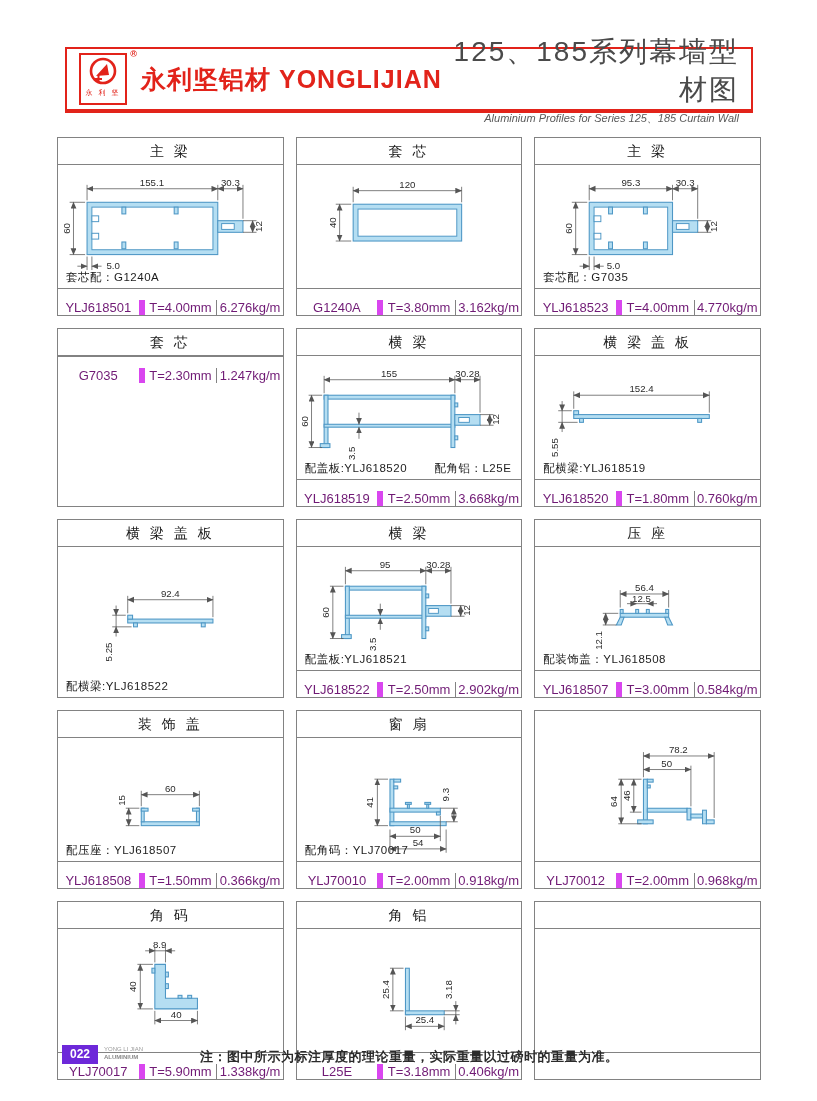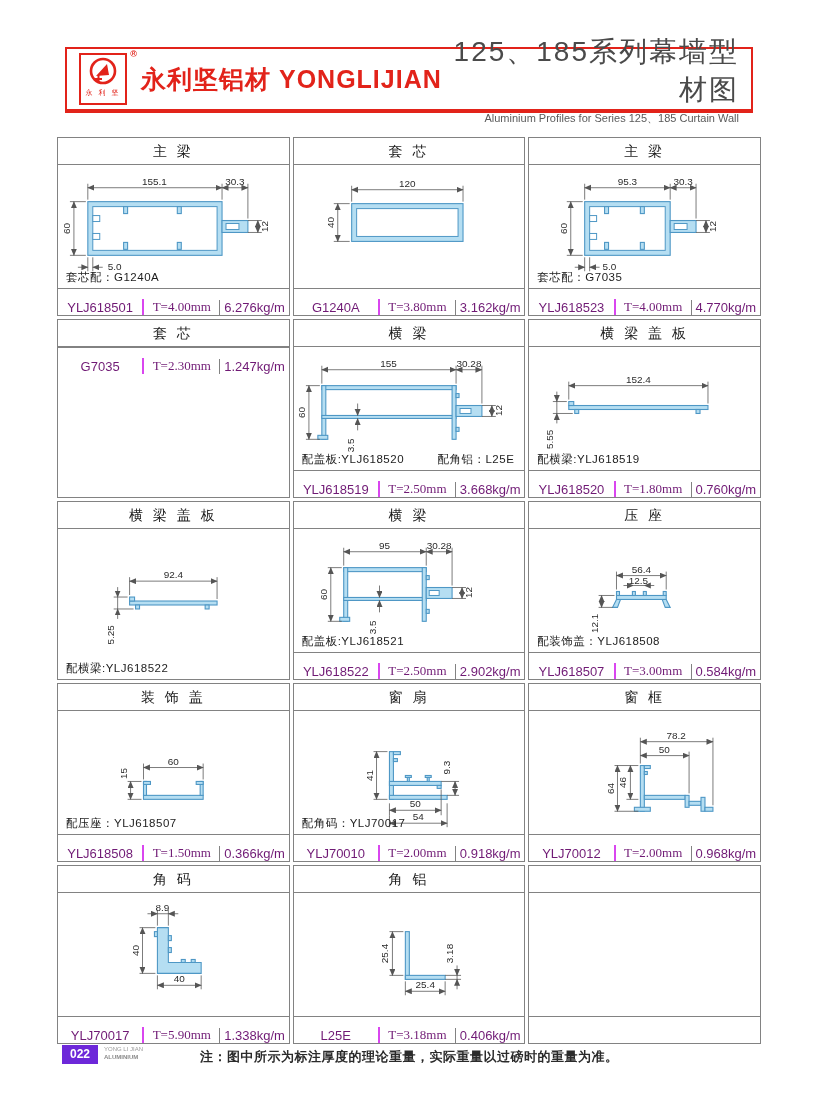--- a/index.html
+++ b/index.html
@@ -9,34 +9,34 @@
   .hbox{position:absolute;left:65px;top:47px;width:684px;height:60px;
         border:2px solid #e2231a;border-bottom:4px solid #e2231a;
         display:flex;align-items:center;background:#fff;}
   .logo{width:48px;height:48px;border:2px solid #e2231a;margin-left:12px;position:relative;
         display:flex;flex-direction:column;align-items:center;justify-content:flex-start;}
   .logo .reg{position:absolute;top:-6px;right:-12px;color:#e2231a;font-size:9px;font-weight:bold;}
   .logoch{font-size:7px;color:#e2231a;letter-spacing:2px;white-space:nowrap;margin-top:-1px;}
   .brand{margin-left:14px;font-size:25px;font-weight:bold;color:#e2231a;white-space:nowrap;letter-spacing:1px;}
   .hright{margin-left:auto;text-align:right;padding-right:12px;}
   .htcn{font-size:28px;color:#4a4a4a;letter-spacing:2px;}
-  .hten{font-size:11px;color:#5a5a5a;margin-top:2px;}
+  .hten{font-size:11px;color:#5a5a5a;margin-top:2px;font-style:italic;}
   
   .tbl{position:absolute;left:57px;top:137px;width:704px;
-       display:grid;grid-template-columns:repeat(3,1fr);gap:3px;}
+       display:grid;grid-template-columns:repeat(3,1fr);gap:12px;}
   .pcell{border:1px solid #828282;height:177px;display:flex;flex-direction:column;background:#fff;}
   .ptitle{height:26px;line-height:26px;border-bottom:1px solid #828282;text-align:center;
           font-size:14px;letter-spacing:3px;color:#1c1c1c;}
   .pbody{flex:1;position:relative;}
   .pbody svg{position:absolute;left:0;top:0;width:100%;height:100%;}
   .pnote{position:absolute;left:8px;bottom:3px;font-size:11.5px;color:#1c1c1c;letter-spacing:.5px;}
   .pnote2{left:auto;right:10px;}
   .pdata{height:26px;border-top:1px solid #828282;display:flex;font-size:13px;color:#701a75;align-items:flex-end;}
   .pd{display:flex;align-items:center;justify-content:center;}
-  .pd.m{width:37%;}.pd.t{width:33%;border-left:2px solid #d946ef;font-family:Liberation Serif, serif;}
+  .pd.m{width:37%;}.pd.t{width:33%;border-left:6px solid #d946ef;}
   .pd.w{width:30%;border-left:1px solid #828282;}
   
   .pf{fill:#b5def2;stroke:#4e97c5;stroke-width:1.1;}
   .in{fill:#fff;stroke:#4e97c5;stroke-width:1;}
   .dl{stroke:#5a5a5a;stroke-width:.8;fill:none;}
   .dla{stroke:#5a5a5a;stroke-width:.8;fill:none;marker-start:url(#arw);marker-end:url(#arw);}
   .dls{stroke:#5a5a5a;stroke-width:.8;fill:none;marker-end:url(#arw);}
   .dt{font-size:10px;fill:#2b2b2b;font-family:"Liberation Sans",sans-serif;}
   
   .badge{position:absolute;left:62px;top:1045px;background:#6d28d9;color:#fff;
@@ -436,21 +436,20 @@
         <div class="pnote">配角码：YLJ70017</div>
       </div>
       <div class="pdata">
         <div class="pd m">YLJ70010</div>
         <div class="pd t">T=2.00mm</div>
         <div class="pd w">0.918kg/m</div>
       </div>
     </div>
 
     <div class="pcell">
-      <div class="ptitle">窗 框</div>
       <div class="pbody">
         <svg viewBox="0 0 232 122">
           <g>
             <rect class="pf" x="112" y="54" width="4" height="46"></rect>
             <rect class="pf" x="116" y="54" width="6" height="3"></rect>
               <rect class="pf" x="116" y="60" width="3" height="3"></rect>
             <rect class="pf" x="106" y="96" width="16" height="4"></rect>
             <rect class="pf" x="116" y="84" width="41" height="4"></rect>
             <rect class="pf" x="157" y="84" width="4" height="12"></rect>
             <rect class="pf" x="161" y="90" width="12" height="4"></rect>

